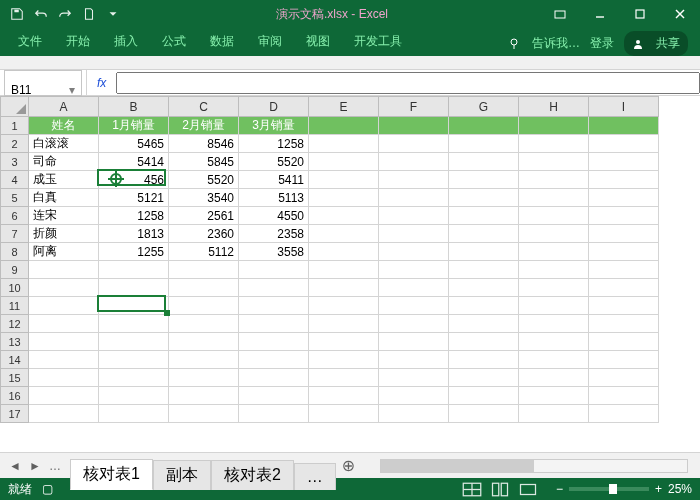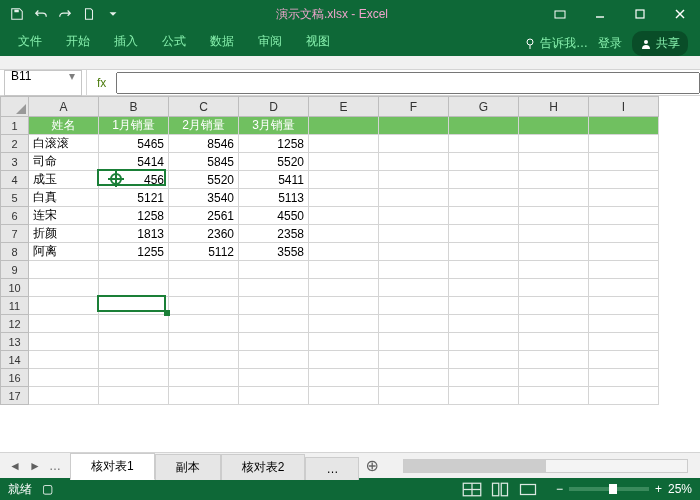--- a/index.html
+++ b/index.html
@@ -9,47 +9,47 @@
 .qat .ic{width:22px;height:22px;display:flex;align-items:center;justify-content:center;cursor:pointer;opacity:.9}
 .qat .ic svg{width:14px;height:14px}
 .title{flex:1;text-align:center;font-size:12px;opacity:.95}
 .winbtns{display:flex}
 .winbtns .wb{width:40px;height:28px;display:flex;align-items:center;justify-content:center;cursor:pointer}
 .winbtns svg{width:12px;height:12px}
 .ribbon-tabs{height:28px;background:#0e6837;display:flex;align-items:flex-end;color:#86efac;padding:0 6px}
 .rtab{padding:6px 12px;cursor:pointer;white-space:nowrap}
 .rtab.file{background:#0e6837}
 .tellme{margin-left:auto;display:flex;align-items:center;gap:10px;padding-right:6px}
-.tellme .ti{display:flex;align-items:center;gap:4px;cursor:pointer}
+.tellme .ti{display:flex;align-items:center;gap:12px;cursor:pointer}
 .share{background:#094d28;padding:4px 8px;border-radius:10px}
 .ribbon-body{height:14px;background:#f1f1f1;border-bottom:1px solid #d4d4d4}
 .namebar{height:26px;background:#fff;border-bottom:1px solid #d4d4d4;display:flex;align-items:center}
-.namebox{width:78px;height:22px;border:1px solid #c6c6c6;margin:0 4px;display:flex;align-items:flex-end;padding:12px 6px;font-size:12px}
+.namebox{width:78px;height:22px;border:1px solid #c6c6c6;margin:0 4px;display:flex;align-items:flex-start;padding:12px 6px;font-size:12px}
 .namebox .dd{margin-left:auto;opacity:.5}
 .fxwrap{display:flex;align-items:center;flex:1;border-left:1px solid #d4d4d4;height:100%}
-.fxlabel{padding:0 10px;color:#4d7c0f;display:flex;align-items:center;height:100%}
+.fxlabel{padding:0 10px;font-style:italic;color:#1d4ed8;display:flex;align-items:center;height:100%}
 .fxbar{flex:1;height:22px;padding:0 6px}
 .grid{flex:1;position:relative;overflow:hidden;background:#fff}
 table{border-collapse:collapse;table-layout:fixed}
 .colhdr th,.corner{background:#e6e6e6;border:1px solid #bdbdbd;height:20px;font-weight:normal;color:#333;text-align:center}
 .corner{width:28px;background:#e6e6e6;position:relative}
 .corner::after{content:"";position:absolute;right:2px;bottom:2px;border:5px solid transparent;border-right-color:#999;border-bottom-color:#999}
 .rowhdr{background:#e6e6e6;border:1px solid #bdbdbd;width:28px;text-align:center;color:#333;font-size:11px}
 td.cell{border:1px solid #d4d4d4;height:18px;padding:0 4px;text-align:right;font-size:12px;color:#000;background:#fff}
 td.cell.tl{text-align:left}
 tr.hdr td.cell{background:#70c060;color:#fff;text-align:center;font-weight:normal}
 .sel-border{position:absolute;border:2px solid #1a7f37;pointer-events:none}
 .sel-handle{position:absolute;width:6px;height:6px;background:#1a7f37;pointer-events:none}
 .hover-border{position:absolute;border:2px solid #1a7f37;pointer-events:none}
 .cursor{position:absolute;pointer-events:none}
 .sheetbar{height:26px;background:#f1f1f1;border-top:1px solid #d4d4d4;display:flex;align-items:center}
 .sheetnav{display:flex;gap:2px;padding:0 6px}
 .sheetnav .sb{width:18px;height:18px;display:flex;align-items:center;justify-content:center;cursor:pointer;opacity:.6}
 .tabs{display:flex;align-items:end;height:100%}
-.stab{padding:4px 20px;border:1px solid #ccc;border-bottom:none;background:#e6e6e6;cursor:pointer;position:relative;top:2px;font-size:12px}
+.stab{padding:4px 12px;border:1px solid #ccc;border-bottom:none;background:#e6e6e6;cursor:pointer;position:relative;top:12px;font-size:16px}
 .stab.active{background:#fff;border-bottom:1px solid #fff}
 .addtab{width:24px;text-align:center;cursor:pointer;opacity:.6;font-size:16px;padding:0 6px}
 .hscroll{flex:1;margin:0 12px 0 20px;height:14px;border:1px solid #ccc;background:#f4f4f4;position:relative}
 .hscroll .thumb{position:absolute;left:0;top:0;bottom:0;width:50%;background:#cdcdcd}
 .statusbar{height:22px;background:#0e6837;color:#fff;display:flex;align-items:center;padding:0 8px;font-size:11px}
 .statusbar .views{margin-left:auto;display:flex;align-items:center;gap:8px}
 .vbtn{width:20px;height:16px;display:flex;align-items:center;justify-content:center;cursor:pointer;opacity:.85}
 .zoom{display:flex;align-items:center;gap:6px;margin-left:10px}
 .ztrack{width:80px;height:4px;background:#3a8a5c;position:relative}
 .ztrack .zh{position:absolute;left:50%;top:-3px;width:8px;height:10px;background:#fff}
@@ -113,20 +113,21 @@
 </div>
 
 <div class="ribbon-tabs">
   <div class="rtab file">文件</div>
   <div class="rtab">开始</div>
   <div class="rtab">插入</div>
   <div class="rtab">公式</div>
   <div class="rtab">数据</div>
   <div class="rtab">审阅</div>
   <div class="rtab">视图</div>
+  <div class="rtab">开发工具</div>
   <div class="tellme">
     <div class="ti">
         <svg width="12" height="12" viewBox="0 0 12 12" fill="#fff">
           <circle cx="6" cy="4" r="3" fill="none" stroke="#fff"></circle>
           <line x1="6" y1="7" x2="6" y2="11" stroke="#fff"></line>
         </svg>
         <span>告诉我…</span>
       </div>
     <div class="ti">登录</div>
     <div class="ti share">
@@ -328,20 +329,32 @@
           <td class="cell"></td>
           <td class="cell"></td>
           <td class="cell"></td>
           <td class="cell"></td>
           <td class="cell"></td>
           <td class="cell"></td>
           <td class="cell"></td>
           <td class="cell"></td>
         </tr>
         <tr>
+          <td class="rowhdr">15</td>
+          <td class="cell"></td>
+          <td class="cell"></td>
+          <td class="cell"></td>
+          <td class="cell"></td>
+          <td class="cell"></td>
+          <td class="cell"></td>
+          <td class="cell"></td>
+          <td class="cell"></td>
+          <td class="cell"></td>
+        </tr>
+        <tr>
           <td class="rowhdr">16</td>
           <td class="cell"></td>
           <td class="cell"></td>
           <td class="cell"></td>
           <td class="cell"></td>
           <td class="cell"></td>
           <td class="cell"></td>
           <td class="cell"></td>
           <td class="cell"></td>
           <td class="cell"></td>

